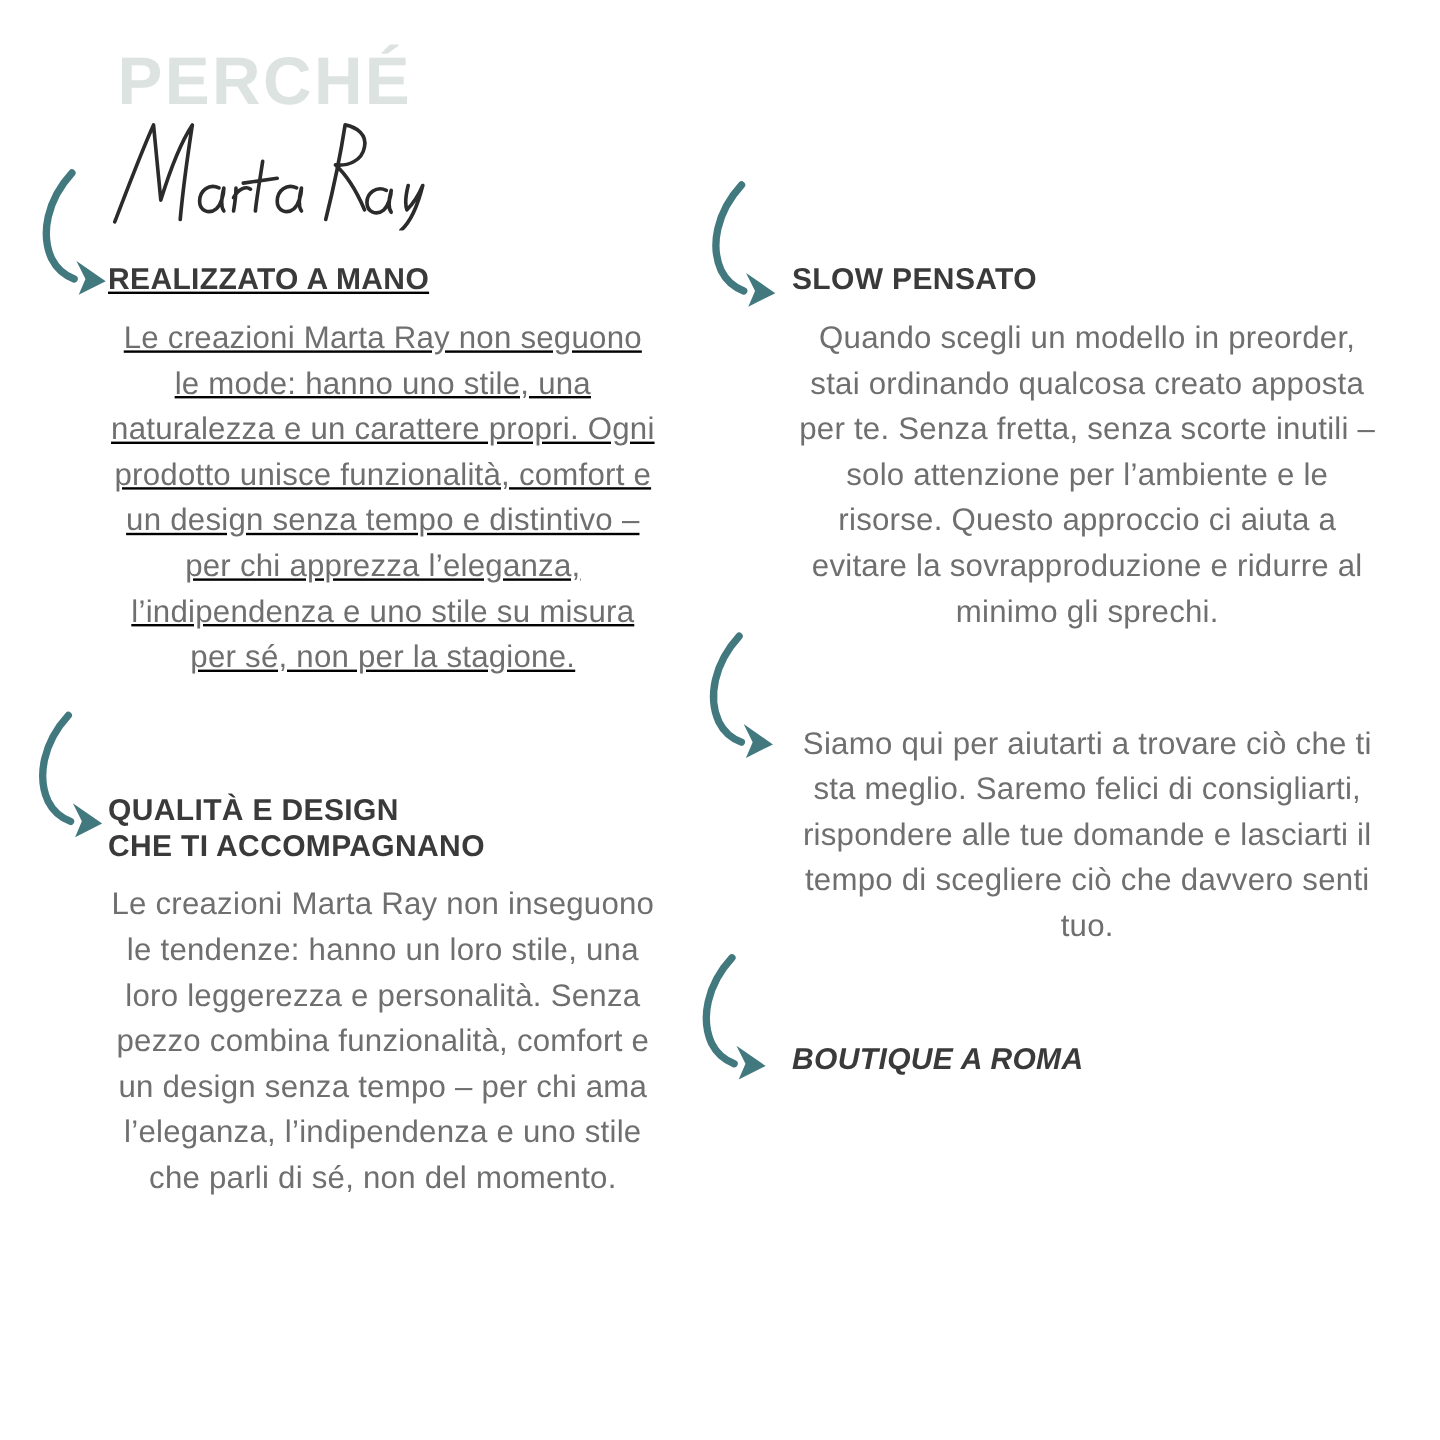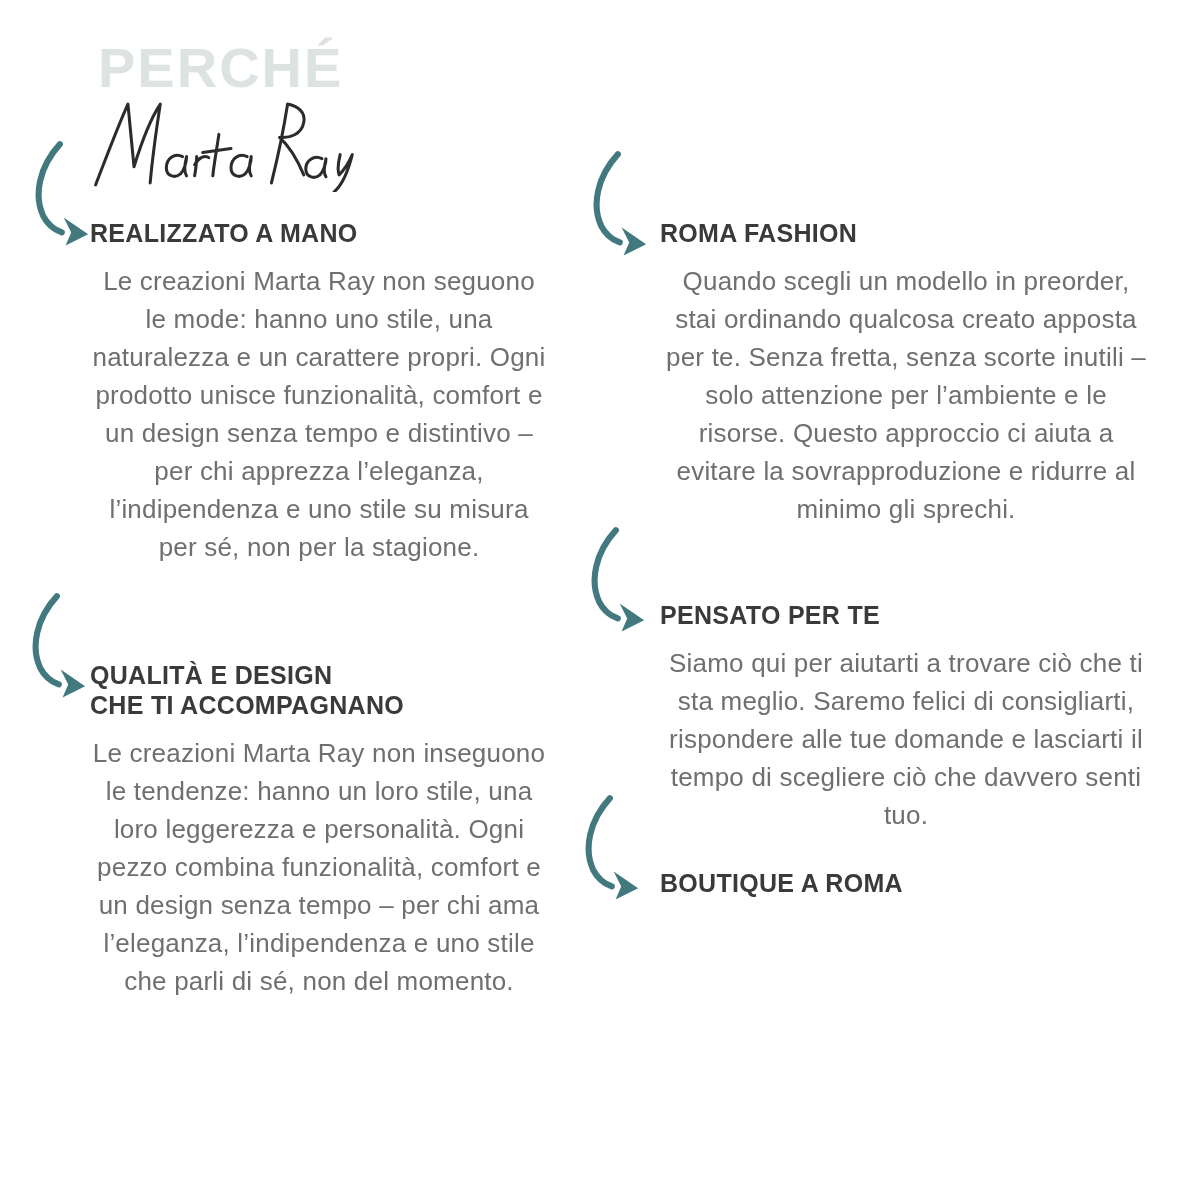--- a/index.html
+++ b/index.html
@@ -67,36 +67,35 @@
 </svg>
 <svg class="arrow" style="left:584px;top:526px;" viewBox="0 0 66 112">
   <path d="M34,4 C12,28 6,58 16,80 C21,90 28,95 36,98" fill="none" stroke="#42797f" stroke-width="6.5" stroke-linecap="round"></path>
   <polygon points="38,82 64,100 40,112 46,98" fill="#42797f"></polygon>
 </svg>
 <svg class="arrow" style="left:578px;top:794px;" viewBox="0 0 66 112">
   <path d="M34,4 C12,28 6,58 16,80 C21,90 28,95 36,98" fill="none" stroke="#42797f" stroke-width="6.5" stroke-linecap="round"></path>
   <polygon points="38,82 64,100 40,112 46,98" fill="#42797f"></polygon>
 </svg>
 
-<section class="sec" style="left:90px;top:218px;width:458px;">
+<section class="sec" style="left:90px;top:218px;width:458px;text-decoration:underline;">
   <h2>REALIZZATO A MANO</h2>
   <p>Le creazioni Marta Ray non seguono le mode: hanno uno stile, una naturalezza e un carattere propri. Ogni prodotto unisce funzionalità, comfort e un design senza tempo e distintivo – per chi apprezza l’eleganza, l’indipendenza e uno stile su misura per sé, non per la stagione.</p>
 </section>
 
 <section class="sec" style="left:90px;top:660px;width:458px;">
   <h2>QUALITÀ E DESIGN
 CHE TI ACCOMPAGNANO</h2>
-  <p>Le creazioni Marta Ray non inseguono le tendenze: hanno un loro stile, una loro leggerezza e personalità. Ogni pezzo combina funzionalità, comfort e un design senza tempo – per chi ama l’eleganza, l’indipendenza e uno stile che parli di sé, non del momento.</p>
+  <p>Le creazioni Marta Ray non inseguono le tendenze: hanno un loro stile, una loro leggerezza e personalità. Senza pezzo combina funzionalità, comfort e un design senza tempo – per chi ama l’eleganza, l’indipendenza e uno stile che parli di sé, non del momento.</p>
 </section>
 
 <section class="sec" style="left:660px;top:218px;width:492px;">
-  <h2>ROMA FASHION</h2>
+  <h2>SLOW PENSATO</h2>
   <p>Quando scegli un modello in preorder, stai ordinando qualcosa creato apposta per te. Senza fretta, senza scorte inutili – solo attenzione per l’ambiente e le risorse. Questo approccio ci aiuta a evitare la sovrapproduzione e ridurre al minimo gli sprechi.</p>
 </section>
 
 <section class="sec" style="left:660px;top:600px;width:492px;">
-  <h2>PENSATO PER TE</h2>
   <p>Siamo qui per aiutarti a trovare ciò che ti sta meglio. Saremo felici di consigliarti, rispondere alle tue domande e lasciarti il tempo di scegliere ciò che davvero senti tuo.</p>
 </section>
 
-<section class="sec" style="left:660px;top:868px;width:500px;">
+<section class="sec" style="left:660px;top:868px;width:500px;font-style:italic;">
   <h2>BOUTIQUE A ROMA</h2>
 </section>
 
 </body></html>

